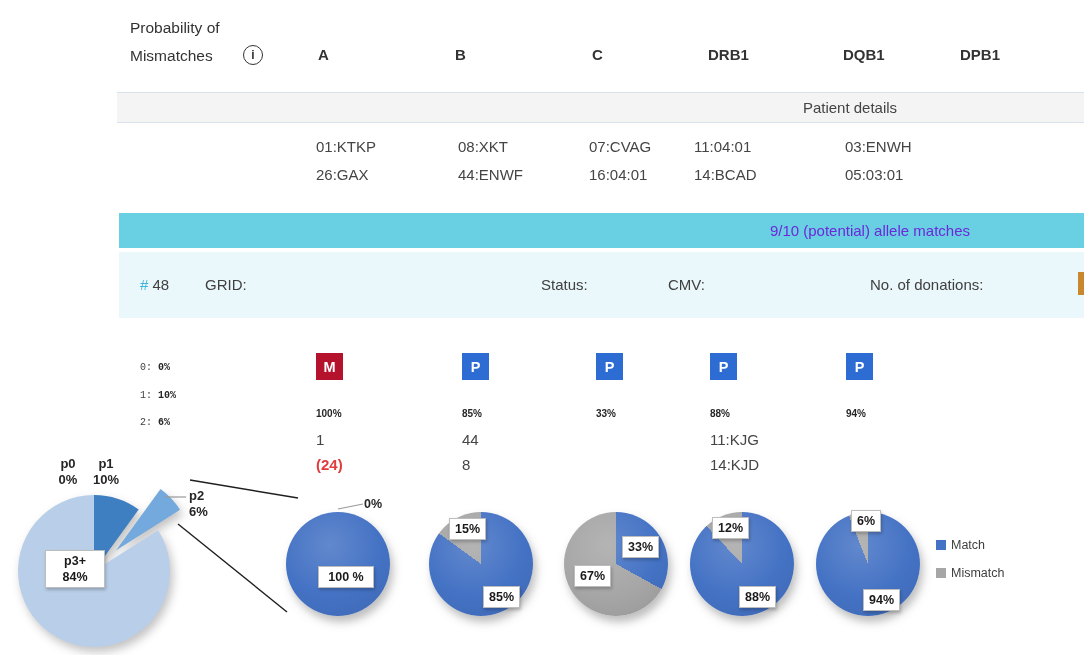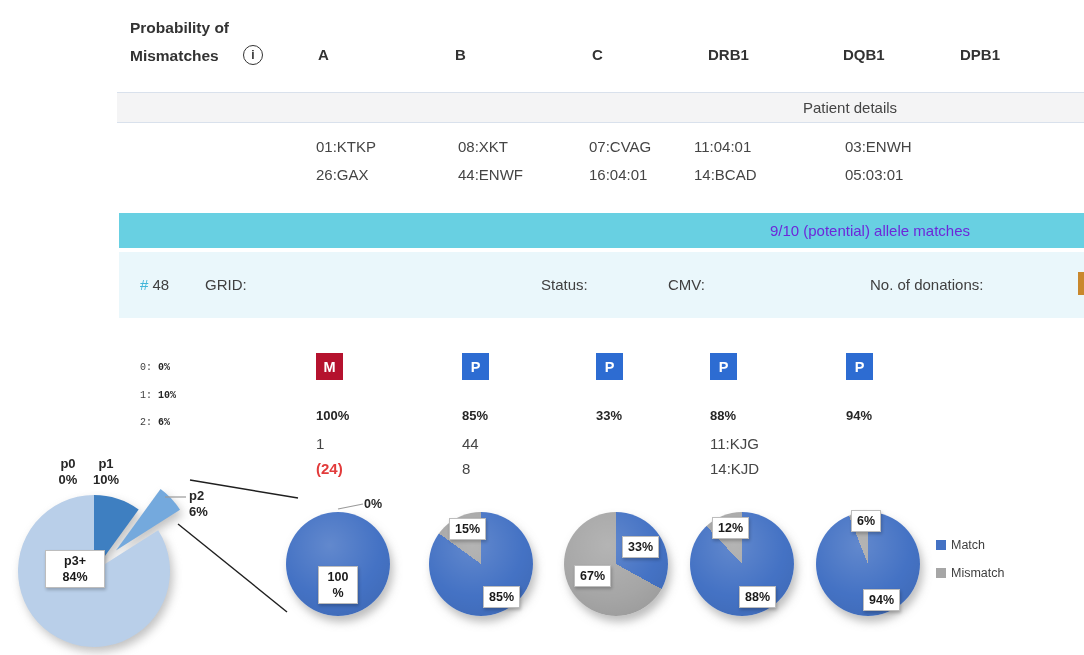--- a/index.html
+++ b/index.html
@@ -1,19 +1,19 @@
 <!DOCTYPE html>
 <html style="--banner-teal: #68d0e2; --donor-row-bg: #eaf7fb; --section-bar-bg: #f4f4f5; --badge-mismatch: #b5122e; --badge-potential: #2d6cd2; --alert-red: #e23b3b; --rank-symbol-teal: #41b5d8; --orange-marker: #c9882d; --match-blue: #4472c4; --mismatch-gray: #a6a6a6;"><head>
 <meta charset="utf-8">
 <style>
   * { margin:0; padding:0; box-sizing:border-box; }
   body { background:#fff; font-family:"Liberation Sans", sans-serif; }
   .canvas { position:relative; width:1084px; height:655px; background:#fff; overflow:hidden; color:#404040; }
 
-  .title-block { position:absolute; left:130px; top:14px; font-size:15.5px; font-weight:bold; color:#333; line-height:28px; }
+  .title-block { position:absolute; left:130px; top:14px; font-size:15.5px; font-weight:normal; color:#333; line-height:28px; }
   .info-icon { position:absolute; left:243px; top:45px; width:20px; height:20px; border:1.8px solid #333;
     border-radius:50%; font-size:12px; font-weight:bold; color:#333; display:flex; align-items:center; justify-content:center; }
   .col-head { position:absolute; top:46px; font-size:15px; font-weight:bold; color:#333; }
 
   .section-bar { position:absolute; left:117px; right:0; top:92px; height:31px; background:var(--section-bar-bg,#f4f4f5);
     border-top:1px solid #d9e1ec; border-bottom:1px solid #d9e1ec; }
   .section-bar-label { position:absolute; left:770px; top:92px; width:160px; height:31px; line-height:31px;
     text-align:center; font-size:15px; color:#444; }
 
   .allele-cell { position:absolute; top:133px; font-size:15px; color:#454545; line-height:28px; }
@@ -27,21 +27,21 @@
   .orange-marker { position:absolute; left:1078px; top:272px; width:6px; height:23px; background:var(--orange-marker,#c9882d); }
 
   .summary-list { position:absolute; left:140px; top:354px; font-size:10px; line-height:27.5px; color:#404040;font-family:Liberation Mono, monospace; }
   .summary-list b { color:#262626; }
 
   .locus-result { position:absolute; top:353px; }
   .badge { width:27px; height:27px; margin-bottom:28px; color:#fff; font-size:14.5px; font-weight:bold;
     display:flex; align-items:center; justify-content:center; }
   .badge-m { background:var(--badge-mismatch,#b5122e); }
   .badge-p { background:var(--badge-potential,#2d6cd2); }
-  .pct { font-size:13px; font-weight:bold; color:#262626; margin-bottom:8px; }
+  .pct { font-size:10px; font-weight:bold; color:#262626; margin-bottom:8px; }
   .val { font-size:15px; line-height:25px; color:#454545; }
   .alert { color:var(--alert-red,#e23b3b); font-weight:bold; }
 
   .big-pie-svg { position:absolute; left:10px; top:487px; filter:drop-shadow(3px 5px 5px rgba(120,120,120,.45)); }
   .pie-outer-label { position:absolute; font-size:13px; font-weight:bold; color:#262626; text-align:center; line-height:16px; }
   .pie-tag { position:absolute; background:#fff; border:1px solid #bdbdbd; box-shadow:1px 2px 3px rgba(0,0,0,.22);
     padding:2px 5px; font-size:12.5px; font-weight:bold; color:#1a1a1a; text-align:center; line-height:16px; }
 
   .small-pie { position:absolute; top:512px; width:104px; height:104px; border-radius:50%;
     box-shadow:3px 6px 8px rgba(125,125,125,.5); }
@@ -168,21 +168,21 @@
     <line x1="165" y1="497" x2="186" y2="497" stroke="#9a9a9a" stroke-width="1.2"></line>
     <line x1="338" y1="509" x2="363" y2="504" stroke="#9a9a9a" stroke-width="1.2"></line>
   </svg>
 
   <div class="small-pie" style="left: 286px; background: conic-gradient(rgb(68, 114, 196) 0%, rgb(68, 114, 196) 100%, rgb(166, 166, 166) 100%, rgb(166, 166, 166) 100%);"></div>
   <div class="small-pie" style="left: 429px; background: conic-gradient(rgb(68, 114, 196) 0%, rgb(68, 114, 196) 85%, rgb(166, 166, 166) 85%, rgb(166, 166, 166) 100%);"></div>
   <div class="small-pie" style="left: 564px; background: conic-gradient(rgb(68, 114, 196) 0%, rgb(68, 114, 196) 33%, rgb(166, 166, 166) 33%, rgb(166, 166, 166) 100%);"></div>
   <div class="small-pie" style="left: 690px; background: conic-gradient(rgb(68, 114, 196) 0%, rgb(68, 114, 196) 88%, rgb(166, 166, 166) 88%, rgb(166, 166, 166) 100%);"></div>
   <div class="small-pie" style="left: 816px; background: conic-gradient(rgb(68, 114, 196) 0%, rgb(68, 114, 196) 94%, rgb(166, 166, 166) 94%, rgb(166, 166, 166) 100%);"></div>
 
-  <div class="pie-tag" style="left:318px; top:566px; width:40px">100 %</div>
+  <div class="pie-tag" style="left:318px; top:566px; width:56px">100 %</div>
   <div class="pie-outer-label" style="left:364px; top:496px; font-size:12.5px">0%</div>
   <div class="pie-tag" style="left:449px; top:518px">15%</div>
   <div class="pie-tag" style="left:483px; top:586px">85%</div>
   <div class="pie-tag" style="left:622px; top:536px">33%</div>
   <div class="pie-tag" style="left:574px; top:565px">67%</div>
   <div class="pie-tag" style="left:712px; top:517px">12%</div>
   <div class="pie-tag" style="left:739px; top:586px">88%</div>
   <div class="pie-tag" style="left:851px; top:510px">6%</div>
   <div class="pie-tag" style="left:863px; top:589px">94%</div>
 

